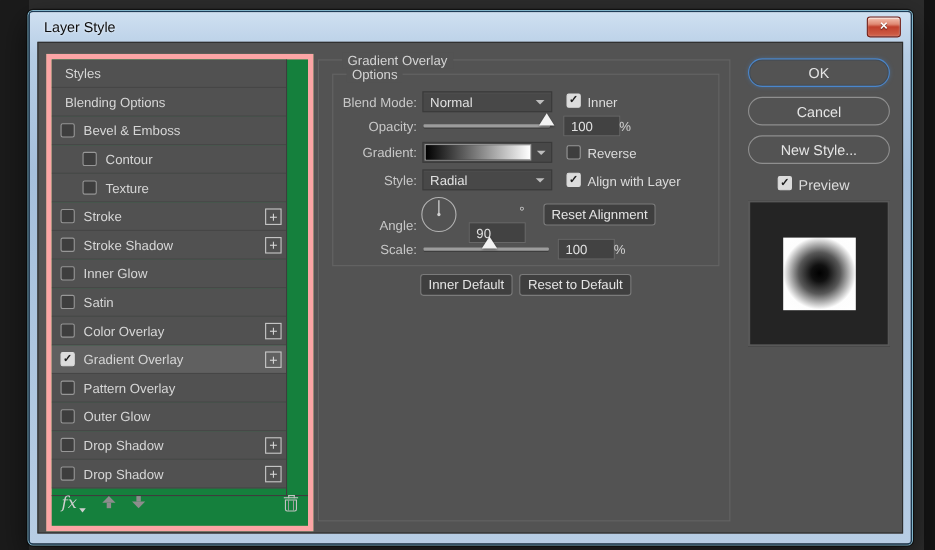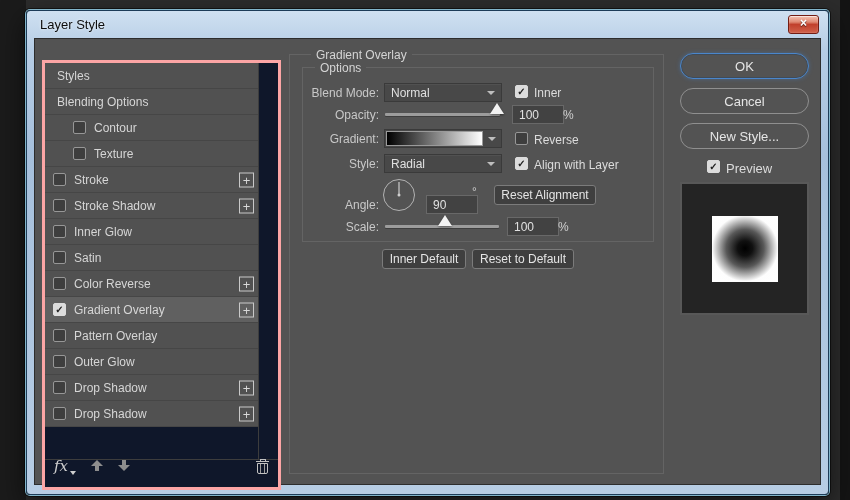--- a/index.html
+++ b/index.html
@@ -24,21 +24,21 @@
     background:linear-gradient(180deg,#f4c2b2 0%,#e08a74 35%,#c1402c 50%,#d0614a 100%);
     color:#fff;font-weight:bold;font-size:12px;line-height:15px;text-align:center;
     box-shadow:inset 0 1px 0 rgba(255,255,255,.55),inset 0 0 2px rgba(255,255,255,.35);
     text-shadow:0 1px 1px rgba(0,0,0,.6);
   }
   .client{
     position:absolute;left:7px;right:7px;top:27px;bottom:9px;
     background:#535353;border:1px solid #2d2d2d;
   }
   
-  .styles-panel{position:absolute;left:7px;top:21px;width:233px;height:424px;border:3px solid #fca5a5;background:#0f172a;}
+  .styles-panel{position:absolute;left:7px;top:10px;width:233px;height:424px;border:5px solid #fca5a5;background:#15803d;}
   .styles-list{position:absolute;left:0;top:0;width:213px;bottom:28px;border-right:1px solid #3d3d3d;overflow:hidden;}
   .srow{height:25px;border-bottom:1px solid #464646;display:flex;align-items:center;padding:0 4px 0 8px;position:relative;color:#d6d6d6;font-size:12px;background:#515151;}
   .srow.nocb{padding-left:12px;}
   .srow.ind{padding-left:28px;}
   .srow.sel{background:#606060;}
   .srow .slabel{margin-left:8px;white-space:nowrap;}
   .srow.nocb .slabel{margin-left:0;}
   .cb{width:13px;height:13px;border-radius:2px;flex:none;box-sizing:border-box;display:inline-block;}
   .cb.off{background:#3e3e3e;border:1px solid #979797;}
   .cb.on{background:#dcdcdc;border:1px solid #dcdcdc;color:#1d1d1d;font-size:10px;font-weight:bold;line-height:12px;text-align:center;}
@@ -94,20 +94,24 @@
   <div class="client">
 
     <div class="styles-panel">
       <div class="styles-list">
           <div class="srow nocb">
             <span class="slabel">Styles</span>
           </div>
           <div class="srow nocb">
             <span class="slabel">Blending Options</span>
           </div>
+          <div class="srow">
+            <span class="cb off"></span>
+            <span class="slabel">Bevel &amp; Emboss</span>
+          </div>
           <div class="srow ind">
             <span class="cb off"></span>
             <span class="slabel">Contour</span>
           </div>
           <div class="srow ind">
             <span class="cb off"></span>
             <span class="slabel">Texture</span>
           </div>
           <div class="srow">
             <span class="cb off"></span>
@@ -122,21 +126,21 @@
           <div class="srow">
             <span class="cb off"></span>
             <span class="slabel">Inner Glow</span>
           </div>
           <div class="srow">
             <span class="cb off"></span>
             <span class="slabel">Satin</span>
           </div>
           <div class="srow">
             <span class="cb off"></span>
-            <span class="slabel">Color Reverse</span>
+            <span class="slabel">Color Overlay</span>
             <span class="plus">+</span>
           </div>
           <div class="srow sel">
             <span class="cb on">✓</span>
             <span class="slabel">Gradient Overlay</span>
             <span class="plus">+</span>
           </div>
           <div class="srow">
             <span class="cb off"></span>
             <span class="slabel">Pattern Overlay</span>
@@ -202,21 +206,21 @@
     <span class="flabel" style="top:118px">Style:</span>
     <div class="dd" style="left:349px;top:115px">
       <span>Radial</span>
       <span class="chev"></span>
     </div>
     <span class="cb on abs" style="left:480px;top:118px">✓</span>
     <span class="cblabel" style="left:499px;top:119px">Align with Layer</span>
 
     <span class="flabel" style="top:159px">Angle:</span>
     <div class="dial" style="left:348px;top:140px"></div>
-    <div class="vbox" style="left:391px;top:156px">90</div>
+    <div class="vbox" style="left:391px;top:163px">90</div>
     <span class="unit" style="left:437px;top:146px">°</span>
     <button class="pbtn" style="left:459px;top:146px;width:102px">Reset Alignment</button>
 
     <span class="flabel" style="top:181px">Scale:</span>
     <div class="slider" style="left:350px;top:186px;width:114px">
       <span class="thumb" style="left: 53%;"></span>
     </div>
     <div class="vbox" style="left:472px;top:178px">100</div>
     <span class="unit" style="left:523px;top:181px">%</span>
 

